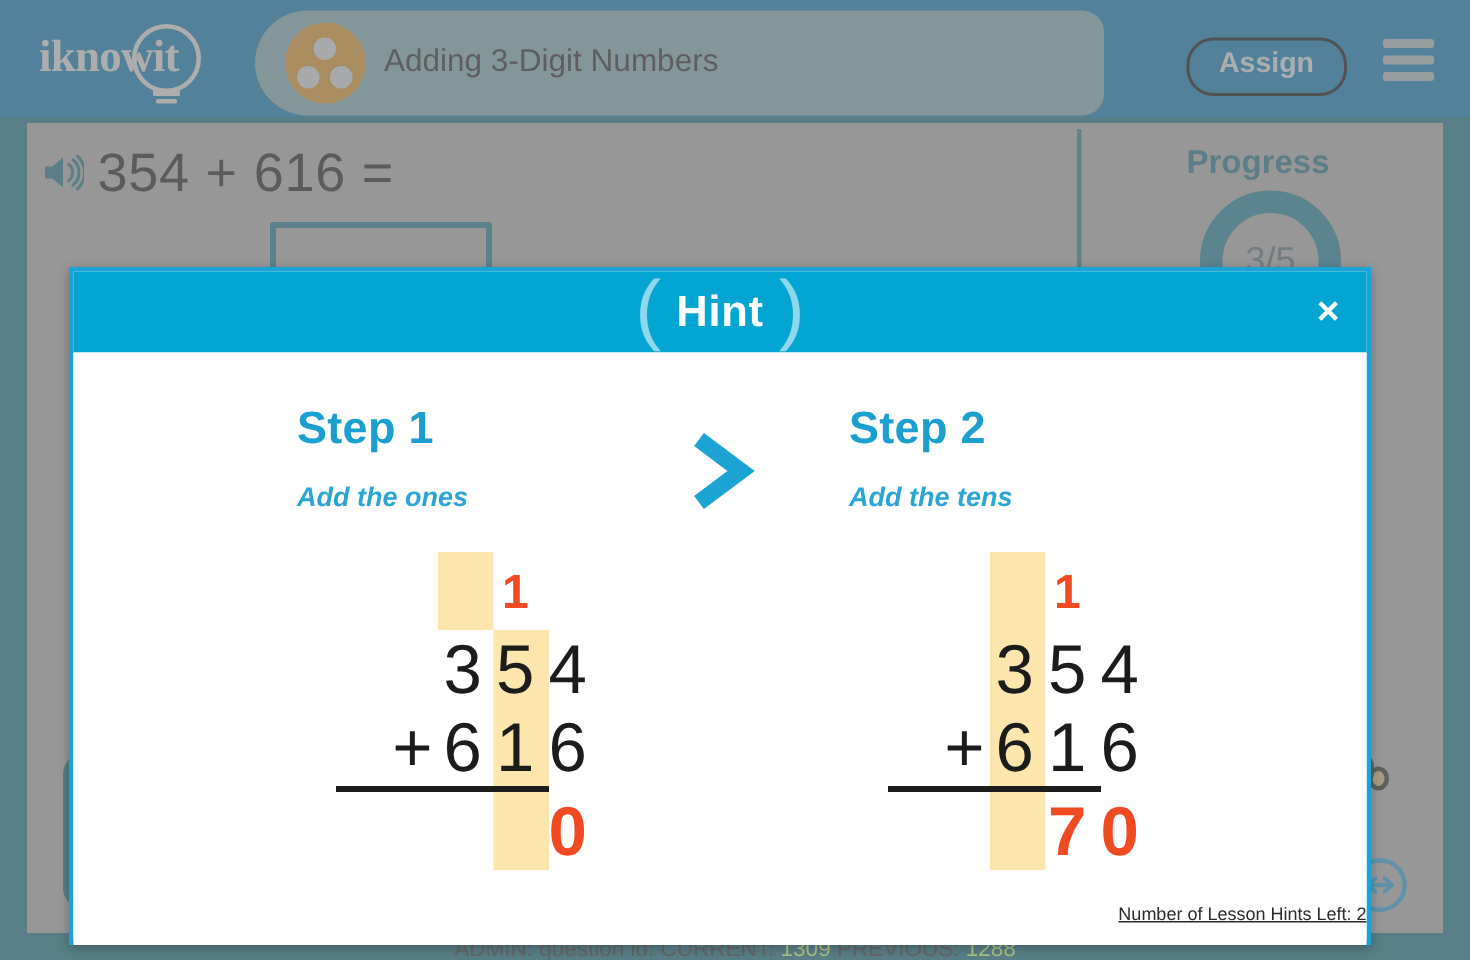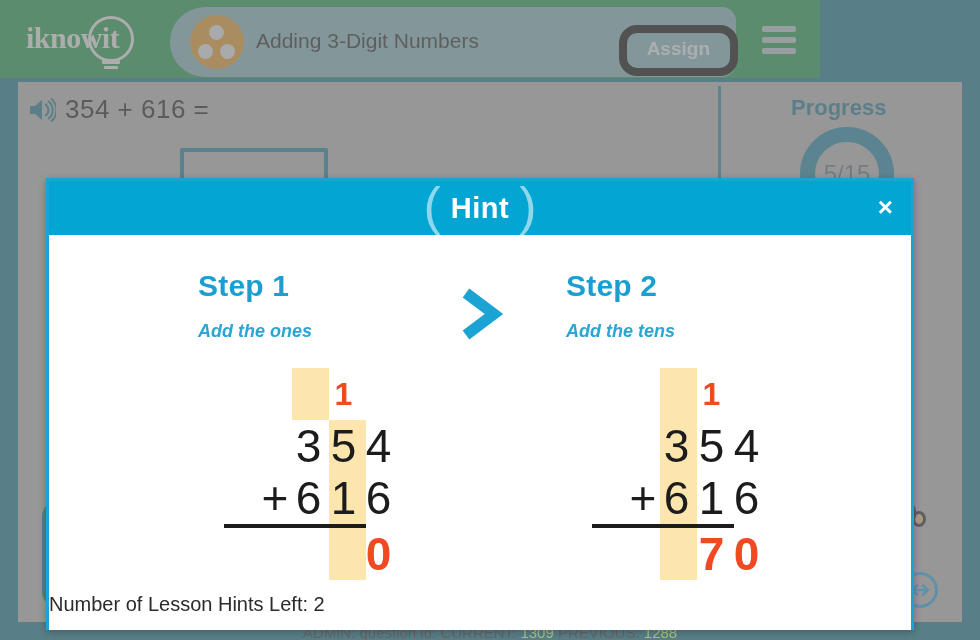--- a/index.html
+++ b/index.html
@@ -25,22 +25,22 @@
     position: absolute;
     left: 0; top: 0;
     width: 980px; height: 640px;
     background: #0f6377;
   }
 
   
   .topbar {
     position: absolute;
     left: 0; top: 0;
-    width: 820px; height: 78px;
-    background: #15803d;
+    width: 980px; height: 78px;
+    background: #0369a1;
   }
 
   .logo {
     position: absolute;
     left: 26px; top: 12px;
     width: 130px; height: 56px;
   }
   .logo-text {
     position: absolute;
     left: 0; top: 9px;
@@ -105,21 +105,21 @@
     left: 86px; top: 22px;
     font-size: 21px;
     color: #1b1b1b;
     white-space: nowrap;
   }
 
   .assign-btn {
     position: absolute;
     right: 82px; top: 25px;
     padding: 6px 20px 8px 20px;
-    border: 8px solid #000000;
+    border: 2px solid #000000;
     border-radius: 18px;
     color: #c5cdd0;
     font-size: 19px;
     font-weight: 700;
     background: transparent;
     line-height: 1.1;
   }
 
   .hamburger {
     position: absolute;
@@ -147,21 +147,21 @@
 
   .question-row {
     position: absolute;
     left: 10px; top: 12px;
     display: flex;
     align-items: center;
     gap: 9px;
   }
   .speaker-icon { width: 28px; height: 26px; display:block; }
   .question-text {
-    font-size: 26px;
+    font-size: 36px;
     color: #141414;
     letter-spacing: 0.5px;
   }
 
   .answer-box {
     position: absolute;
     left: 162px; top: 66px;
     width: 148px; height: 58px;
     border: 4px solid #156a80;
     background: transparent;
@@ -421,23 +421,24 @@
     position: absolute;
     height: 4px;
     background: #1c1c1c;
     z-index: 3;
   }
 
   .hints-left {
     position: absolute;
     left: 0; bottom: 14px;
     width: 100%;
-    text-align: left;
-    font-size: 20px;
+    text-align: right;
+    font-size: 12px;
     color: #2b2b2b;
+    text-decoration: underline;
   }
 </style>
 </head>
 <body>
 
 <div id="stage">
 
   <div class="app-shell">
 
     <div class="topbar">
@@ -480,21 +481,21 @@
         </span>
         <span class="question-text">354 + 616 =</span>
       </div>
 
       <div class="answer-box"></div>
 
       <div class="divider-v"></div>
 
       <div class="progress-label">Progress</div>
       <div class="progress-ring"></div>
-      <div class="progress-value">5/15</div>
+      <div class="progress-value">3/5</div>
 
       <div class="bottom-left-btn"></div>
 
       <div class="critter">
         <div class="critter-ear l"></div>
         <div class="critter-ear r"></div>
         <div class="critter-body"></div>
         <div class="critter-foot f1"></div>
         <div class="critter-foot f2"></div>
         <div class="critter-arc"></div>

